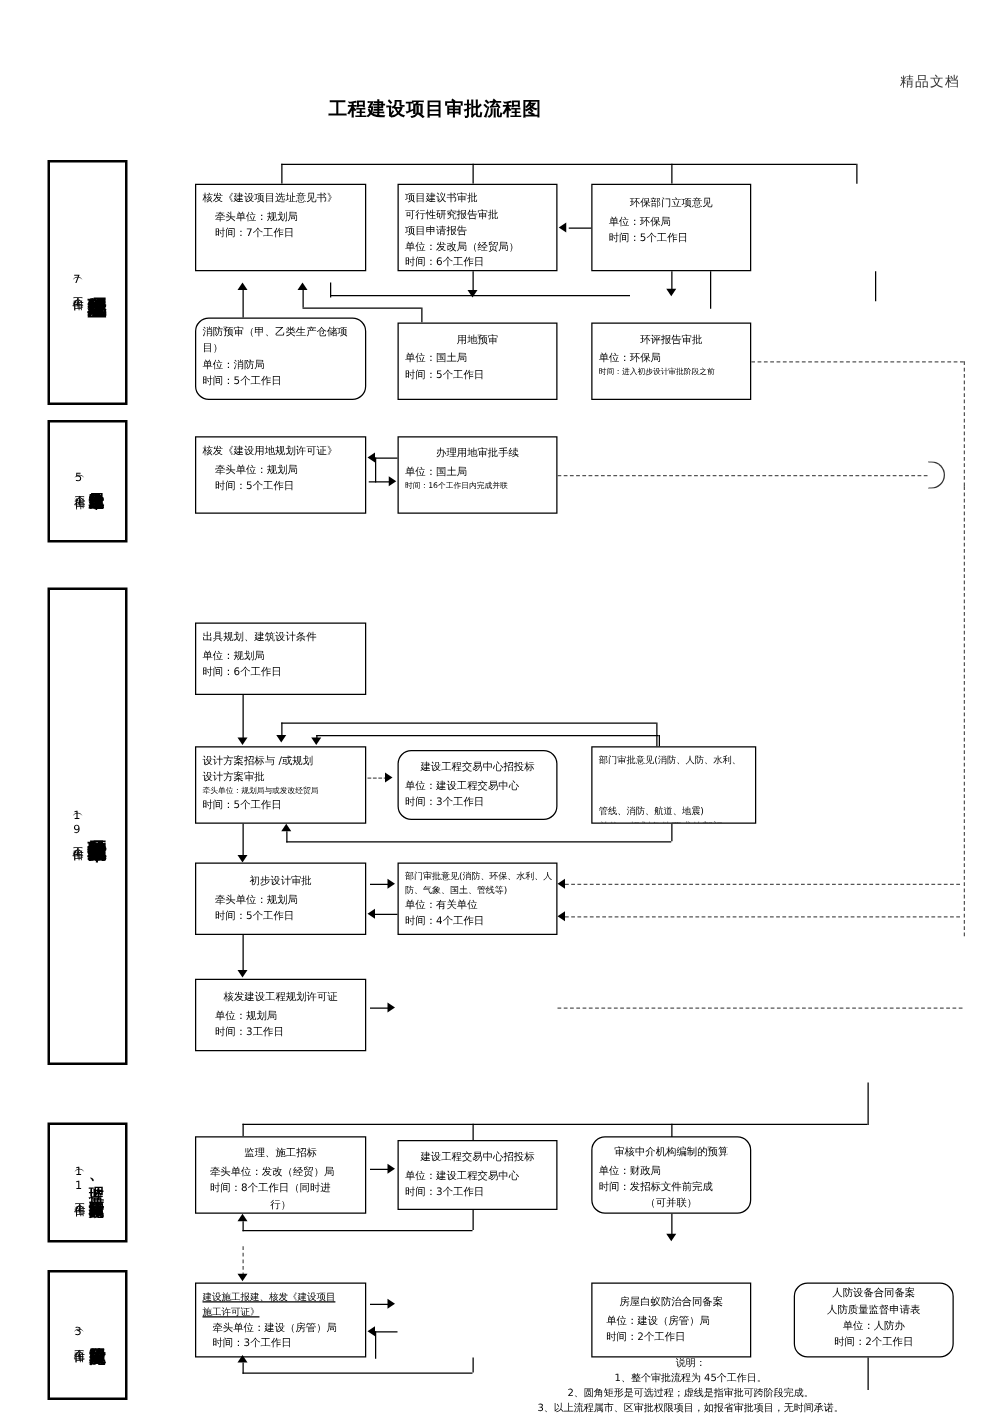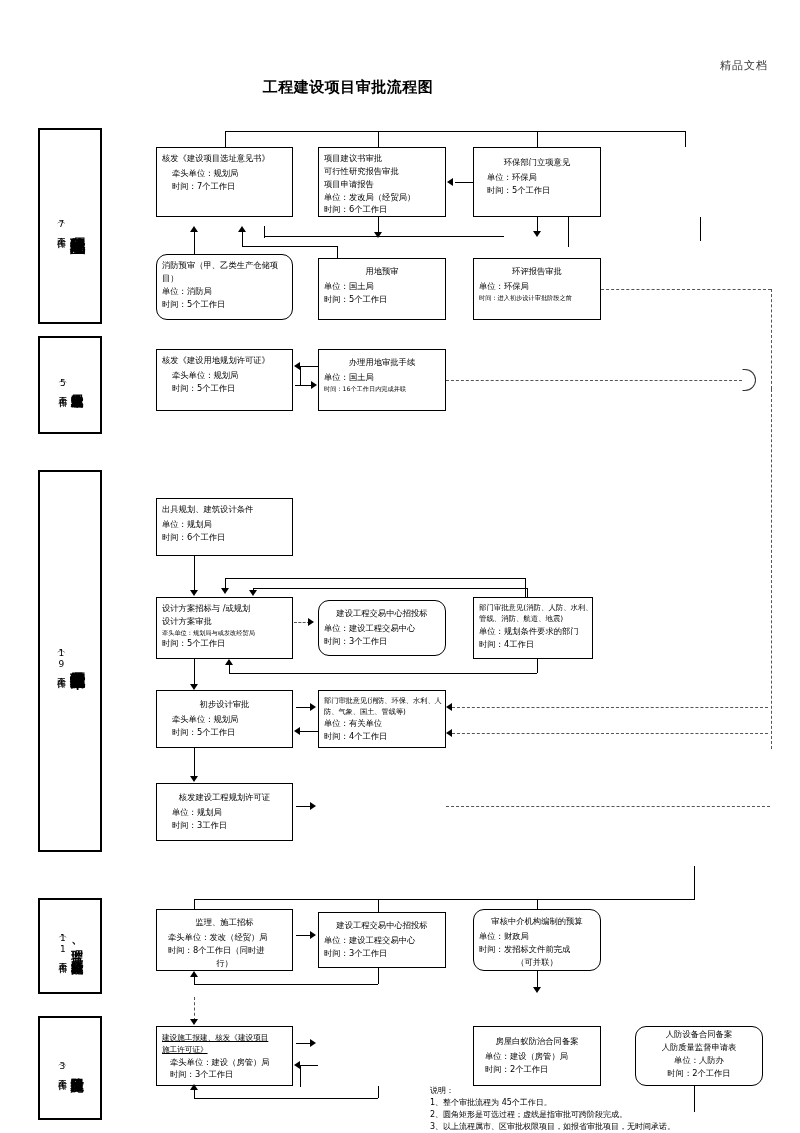--- a/index.html
+++ b/index.html
@@ -82,21 +82,21 @@
   .arw.up    { border-left:4px solid transparent; border-right:4px solid transparent; border-bottom:6px solid #000; }
   .arw.left  { border-top:4px solid transparent; border-bottom:4px solid transparent; border-right:6px solid #000; }
   .arw.right { border-top:4px solid transparent; border-bottom:4px solid transparent; border-left:6px solid #000; }
 
   .hop { position:absolute; width:14px; height:22px;
          border:1px solid #333; border-left-color:transparent;
          border-radius:0 14px 14px 0; background:transparent; }
 
   
   .notes { position:absolute; font-size:8px; line-height:1.5; }
-  .notes .nl { white-space:nowrap; }
+  .notes .nl { white-space:nowrap;text-align:center; }
 </style>
 </head>
 <body>
 
 <div id="canvas">
 
   <div class="watermark">精品文档</div>
   <div class="chart-title">工程建设项目审批流程图</div>
 
   <div class="stage" style="left:38px; top:128px; width:64px; height:196px;">
@@ -228,23 +228,23 @@
     <div class="bl tiny">牵头单位：规划局与或发改经贸局</div>
     <div class="bl">时间：5个工作日</div>
   </div>
 
   <div class="box round" style="left:318px; top:600px; width:128px; height:56px; padding-top:6px;">
     <div class="bt">建设工程交易中心招投标</div>
     <div class="bl">单位：建设工程交易中心</div>
     <div class="bl">时间：3个工作日</div>
   </div>
 
-  <div class="box" style="left:473px; top:597px; width:120px; height:62px;">
+  <div class="box" style="left:473px; top:597px; width:132px; height:62px;">
     <div class="bl" style="font-size:7.4px;">部门审批意见(消防、人防、水利、</div>
-    <div class="bl" style="font-size:7.4px;">管线、消防、航道、地震)</div>
+    <div class="bl" style="font-size:7.4px;margin-top:30px;">管线、消防、航道、地震)</div>
     <div class="bl">单位：规划条件要求的部门</div>
     <div class="bl">时间：4工作日</div>
   </div>
 
   <div class="dash-h" style="left:294px; top:622px; width:16px;"></div>
   <div class="arw right" style="left:308px; top:618px;"></div>
 
   <div class="ln h" style="left:225px; top:578px; width:300px;"></div>
   <div class="ln v" style="left:225px; top:578px; height:12px;"></div>
   <div class="arw down" style="left:221px; top:588px;"></div>

